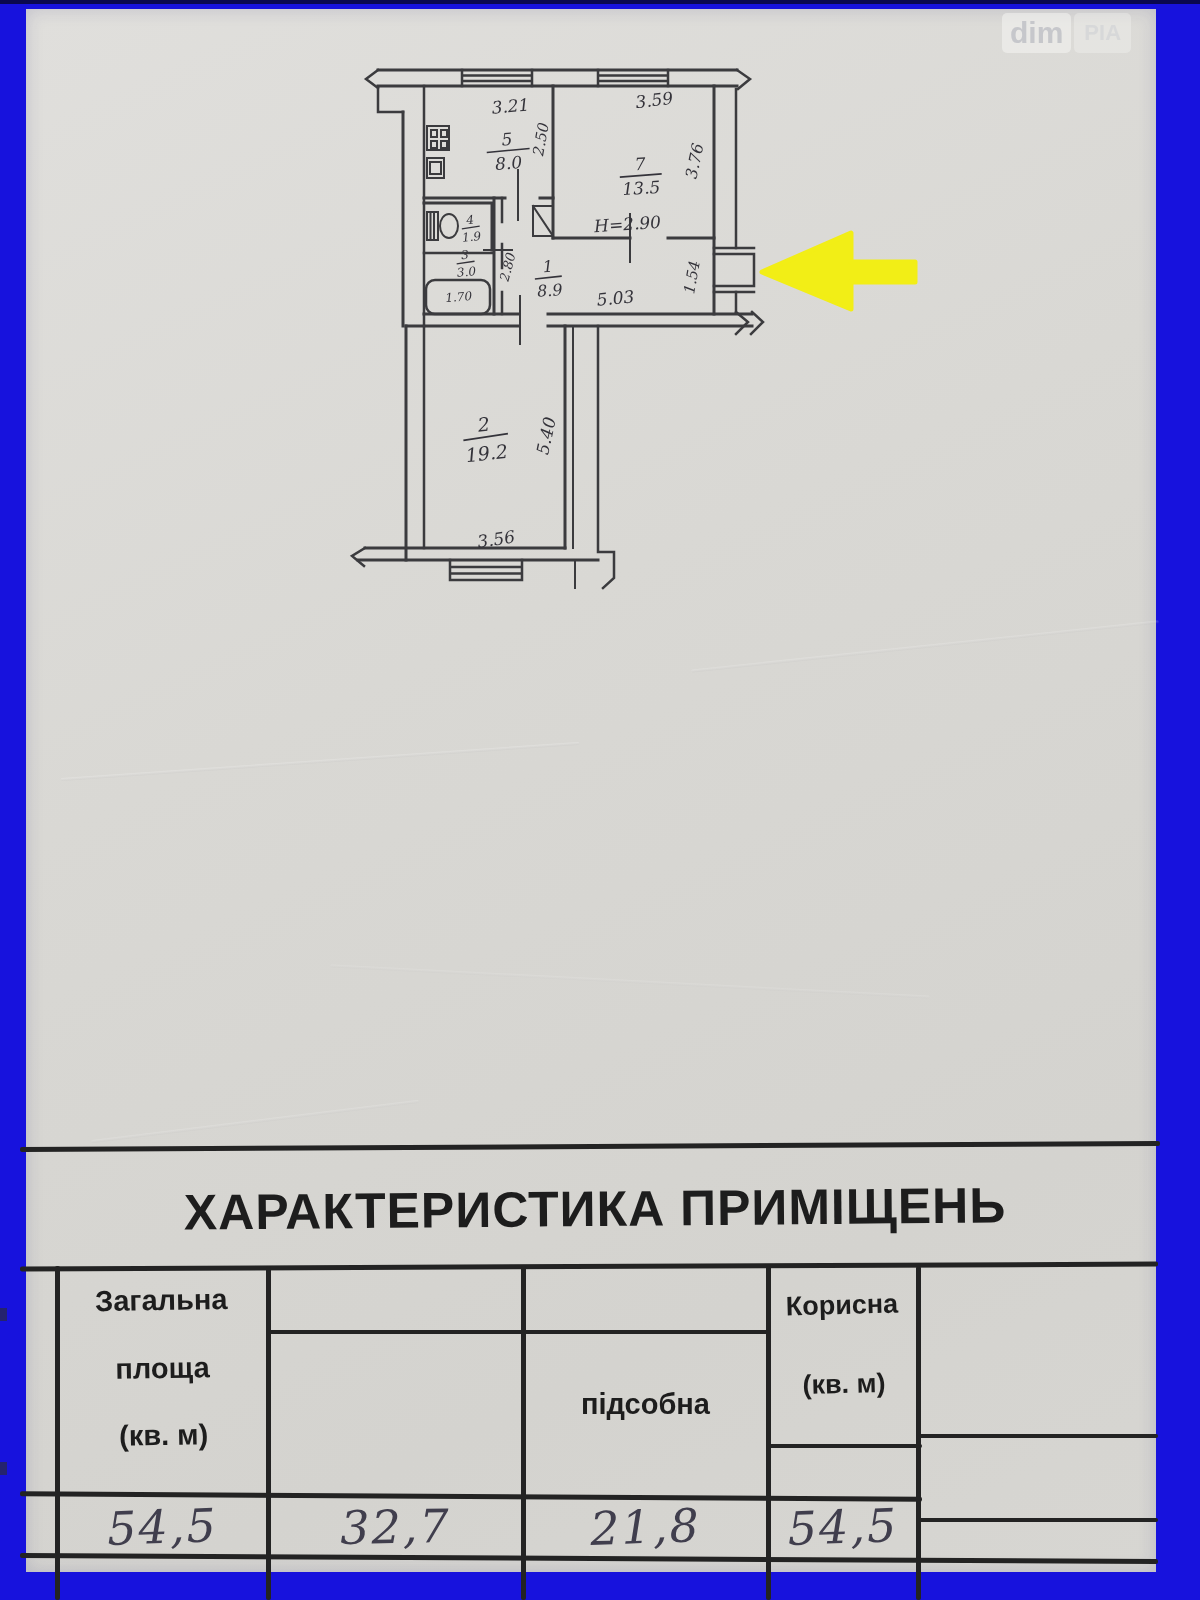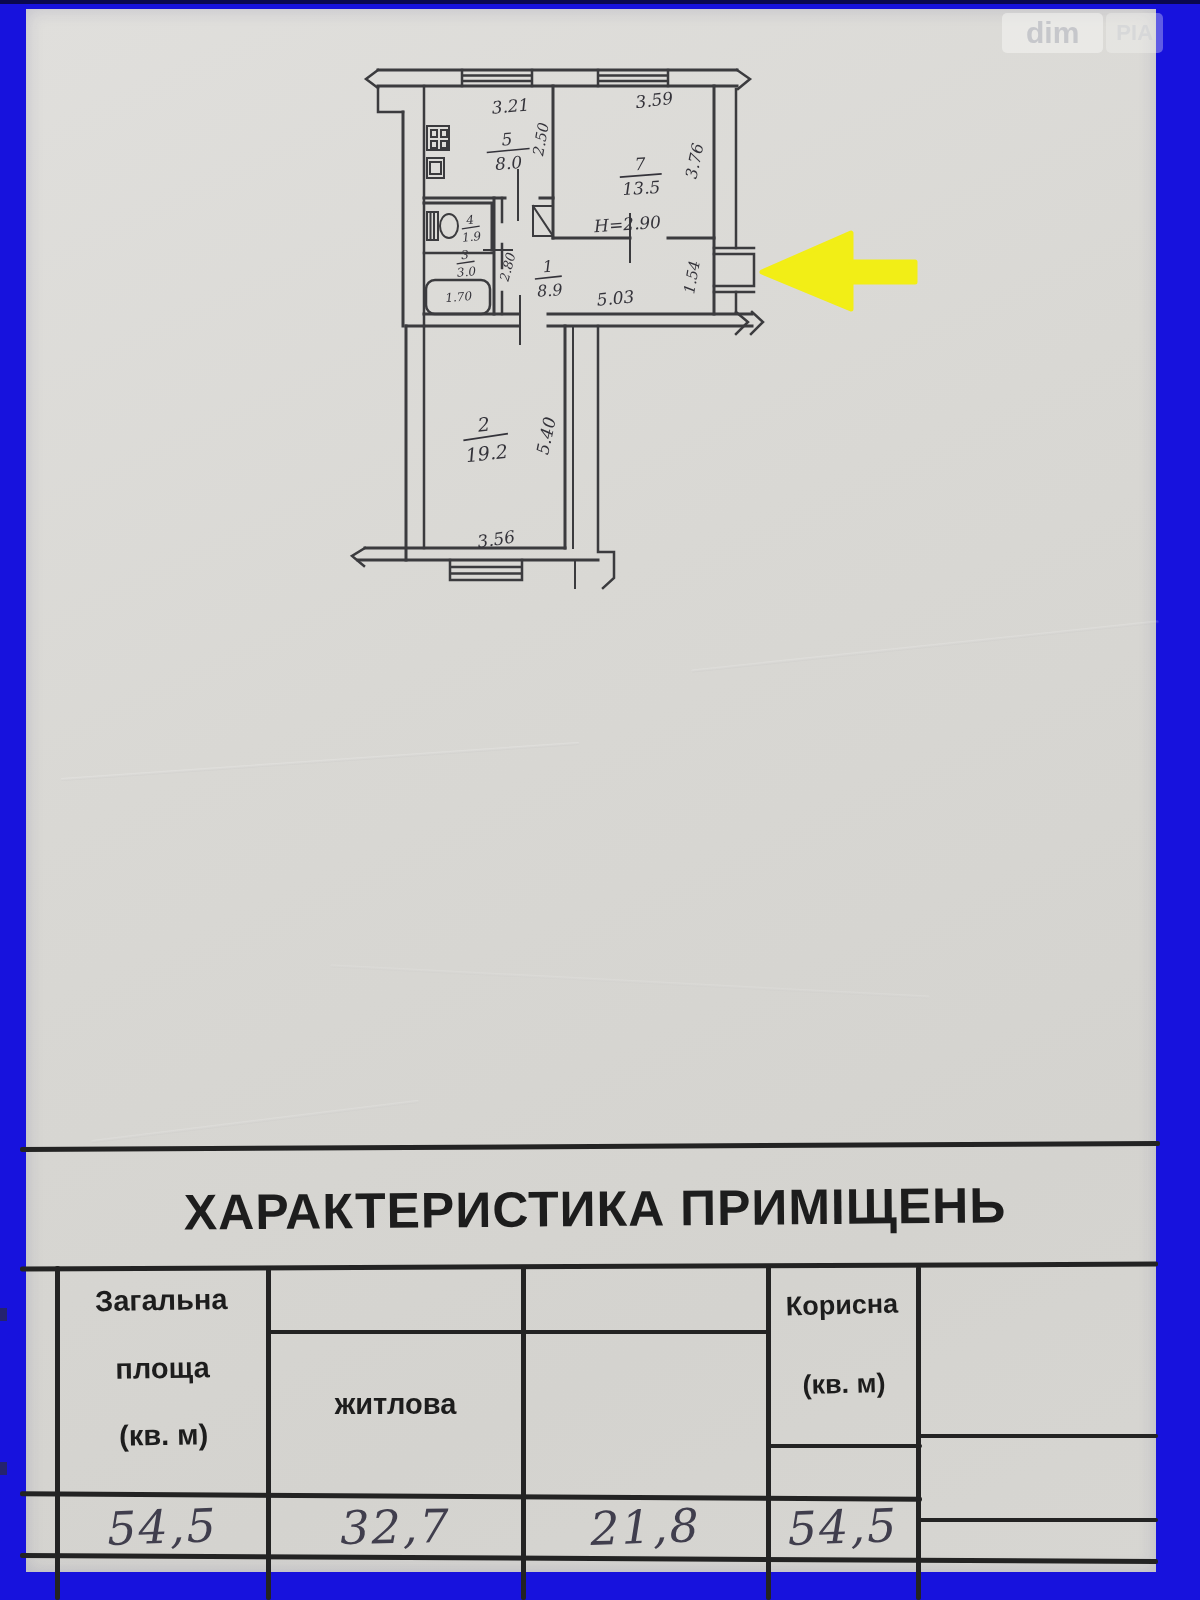--- a/index.html
+++ b/index.html
@@ -10,21 +10,21 @@
          background:linear-gradient(155deg,#e0dfdc 0%,#d9d8d4 40%,#d4d3cf 78%,#d7d6d2 100%);
          box-shadow:inset 0 0 18px rgba(40,40,110,.16);}
   .crease{position:absolute;height:3px;border-radius:2px;
           background:linear-gradient(to bottom,rgba(255,255,255,.45),rgba(130,130,140,.14));}
   .c1{left:60px;top:760px;width:520px;transform:rotate(-4deg);opacity:.5;}
   .c2{left:690px;top:645px;width:470px;transform:rotate(-6deg);opacity:.45;}
   .c3{left:90px;top:1120px;width:330px;transform:rotate(-7deg);opacity:.4;}
   .c4{left:330px;top:980px;width:600px;transform:rotate(3deg);opacity:.3;}
   .watermark{position:absolute;left:1002px;top:13px;display:flex;gap:3px;align-items:stretch;}
   .wm1{background:rgba(248,248,246,.5);color:rgba(196,197,201,.95);font-weight:bold;
-       font-size:30px;line-height:40px;padding:0 24px;border-radius:5px;}
+       font-size:30px;line-height:40px;padding:0 8px;border-radius:5px;}
   .wm2{background:rgba(248,248,246,.32);color:rgba(210,211,214,.7);font-weight:bold;
        font-size:22px;line-height:40px;padding:0 10px;border-radius:5px;}
   svg.plan{position:absolute;left:0;top:0;width:1200px;height:1600px;}
   .hand{font-family:"DejaVu Serif",serif;font-style:italic;fill:#34333a;}
   .ln{position:absolute;background:#232323;border-radius:2px;}
   .tbl-text{position:absolute;color:#1d1d1d;font-weight:bold;text-align:center;}
   .title{left:60px;top:1178px;width:1070px;height:62px;line-height:62px;font-size:50px;
          letter-spacing:1px;transform:rotate(-.5deg);}
   .h-col1{left:57px;top:1284px;width:211px;height:168px;display:flex;flex-direction:column;
           justify-content:space-between;font-size:29px;transform:rotate(-1deg);}
@@ -226,21 +226,21 @@
   <div class="ln" style="left:766px;top:1266px;width:5px;height:334px;"></div>
   <div class="ln" style="left:916px;top:1266px;width:5px;height:334px;"></div>
 
   <div class="tbl-text title">ХАРАКТЕРИСТИКА ПРИМІЩЕНЬ</div>
 
   <div class="tbl-text h-col1">
     <span>Загальна</span>
     <span>площа</span>
     <span>(кв. м)</span>
   </div>
-  <div class="tbl-text h-living">житлова</div>
+  <div class="tbl-text h-aux">підсобна</div>
   <div class="tbl-text h-useful">
     <span>Корисна</span>
     <span>(кв. м)</span>
   </div>
 
   <div class="val v1">54,5</div>
   <div class="val v2">32,7</div>
   <div class="val v3">21,8</div>
   <div class="val v4">54,5</div>
 

